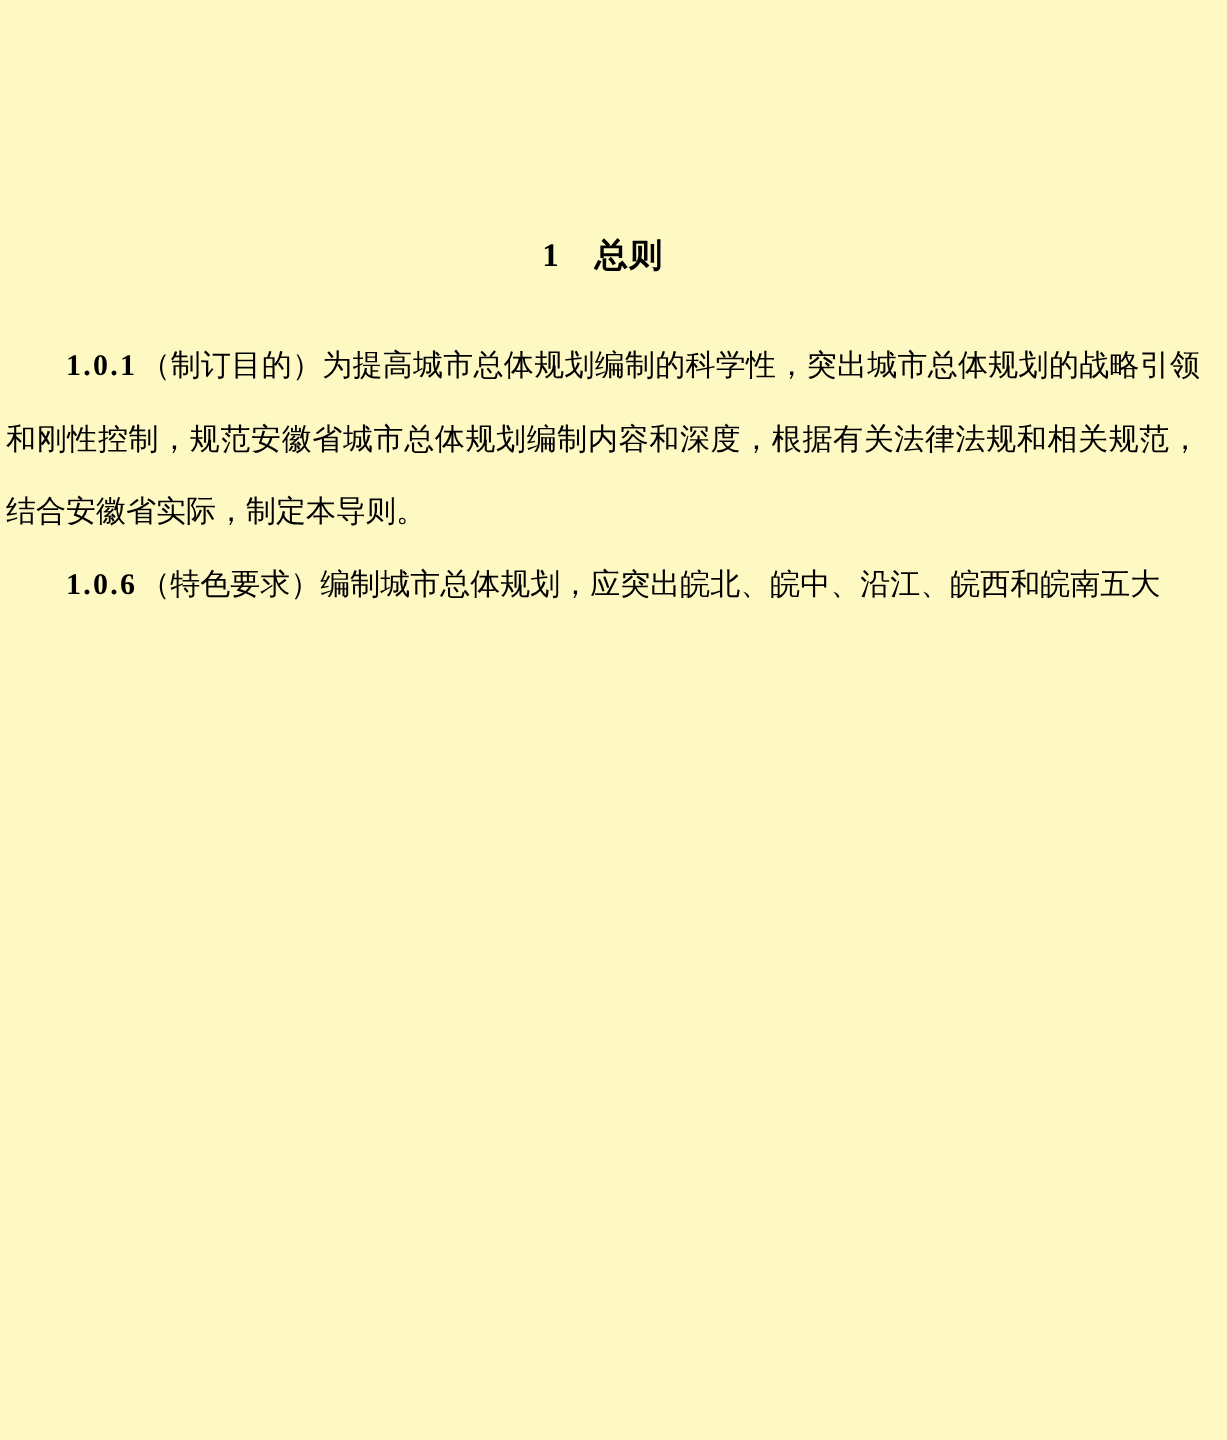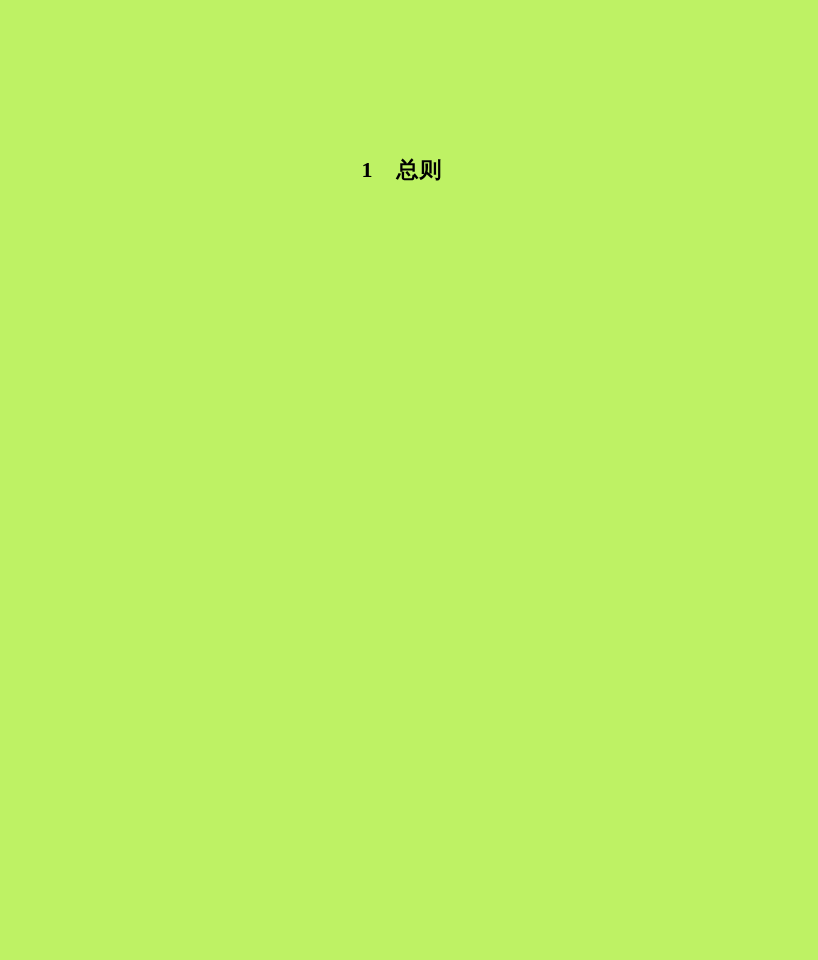--- a/index.html
+++ b/index.html
@@ -12,21 +12,21 @@
     height: 960px;
     overflow: hidden;
     font-family: "Liberation Serif", "DejaVu Serif", serif;
     color: #000000;
   }
   .page {
     width: 818px;
     height: 960px;
     box-sizing: border-box;
     padding: 0 18px 0 4px;
-    background: #bef264;
+    background: #fef9c3;
   }
   .title {
     margin: 0;
     padding-top: 156px;
     text-align: center;
     font-size: 22px;
     line-height: 28px;
     font-weight: bold;
     letter-spacing: 1px;
   }
@@ -46,14 +46,16 @@
     letter-spacing: 1.5px;
     padding-right: 2px;
   }
 </style>
 </head>
 <body>
 
 <div class="page">
   <h1 class="title">1　总则</h1>
   <div class="body-text">
+    <p class="para"><span class="num">1.0.1</span><span>（制订目的）为提高城市总体规划编制的科学性，突出城市总体规划的战略引领和刚性控制，规范安徽省城市总体规划编制内容和深度，根据有关法律法规和相关规范，结合安徽省实际，制定本导则。</span></p>
+    <p class="para"><span class="num">1.0.6</span><span>（特色要求）编制城市总体规划，应突出皖北、皖中、沿江、皖西和皖南五大</span></p>
   </div>
 </div>
 
 </body></html>

